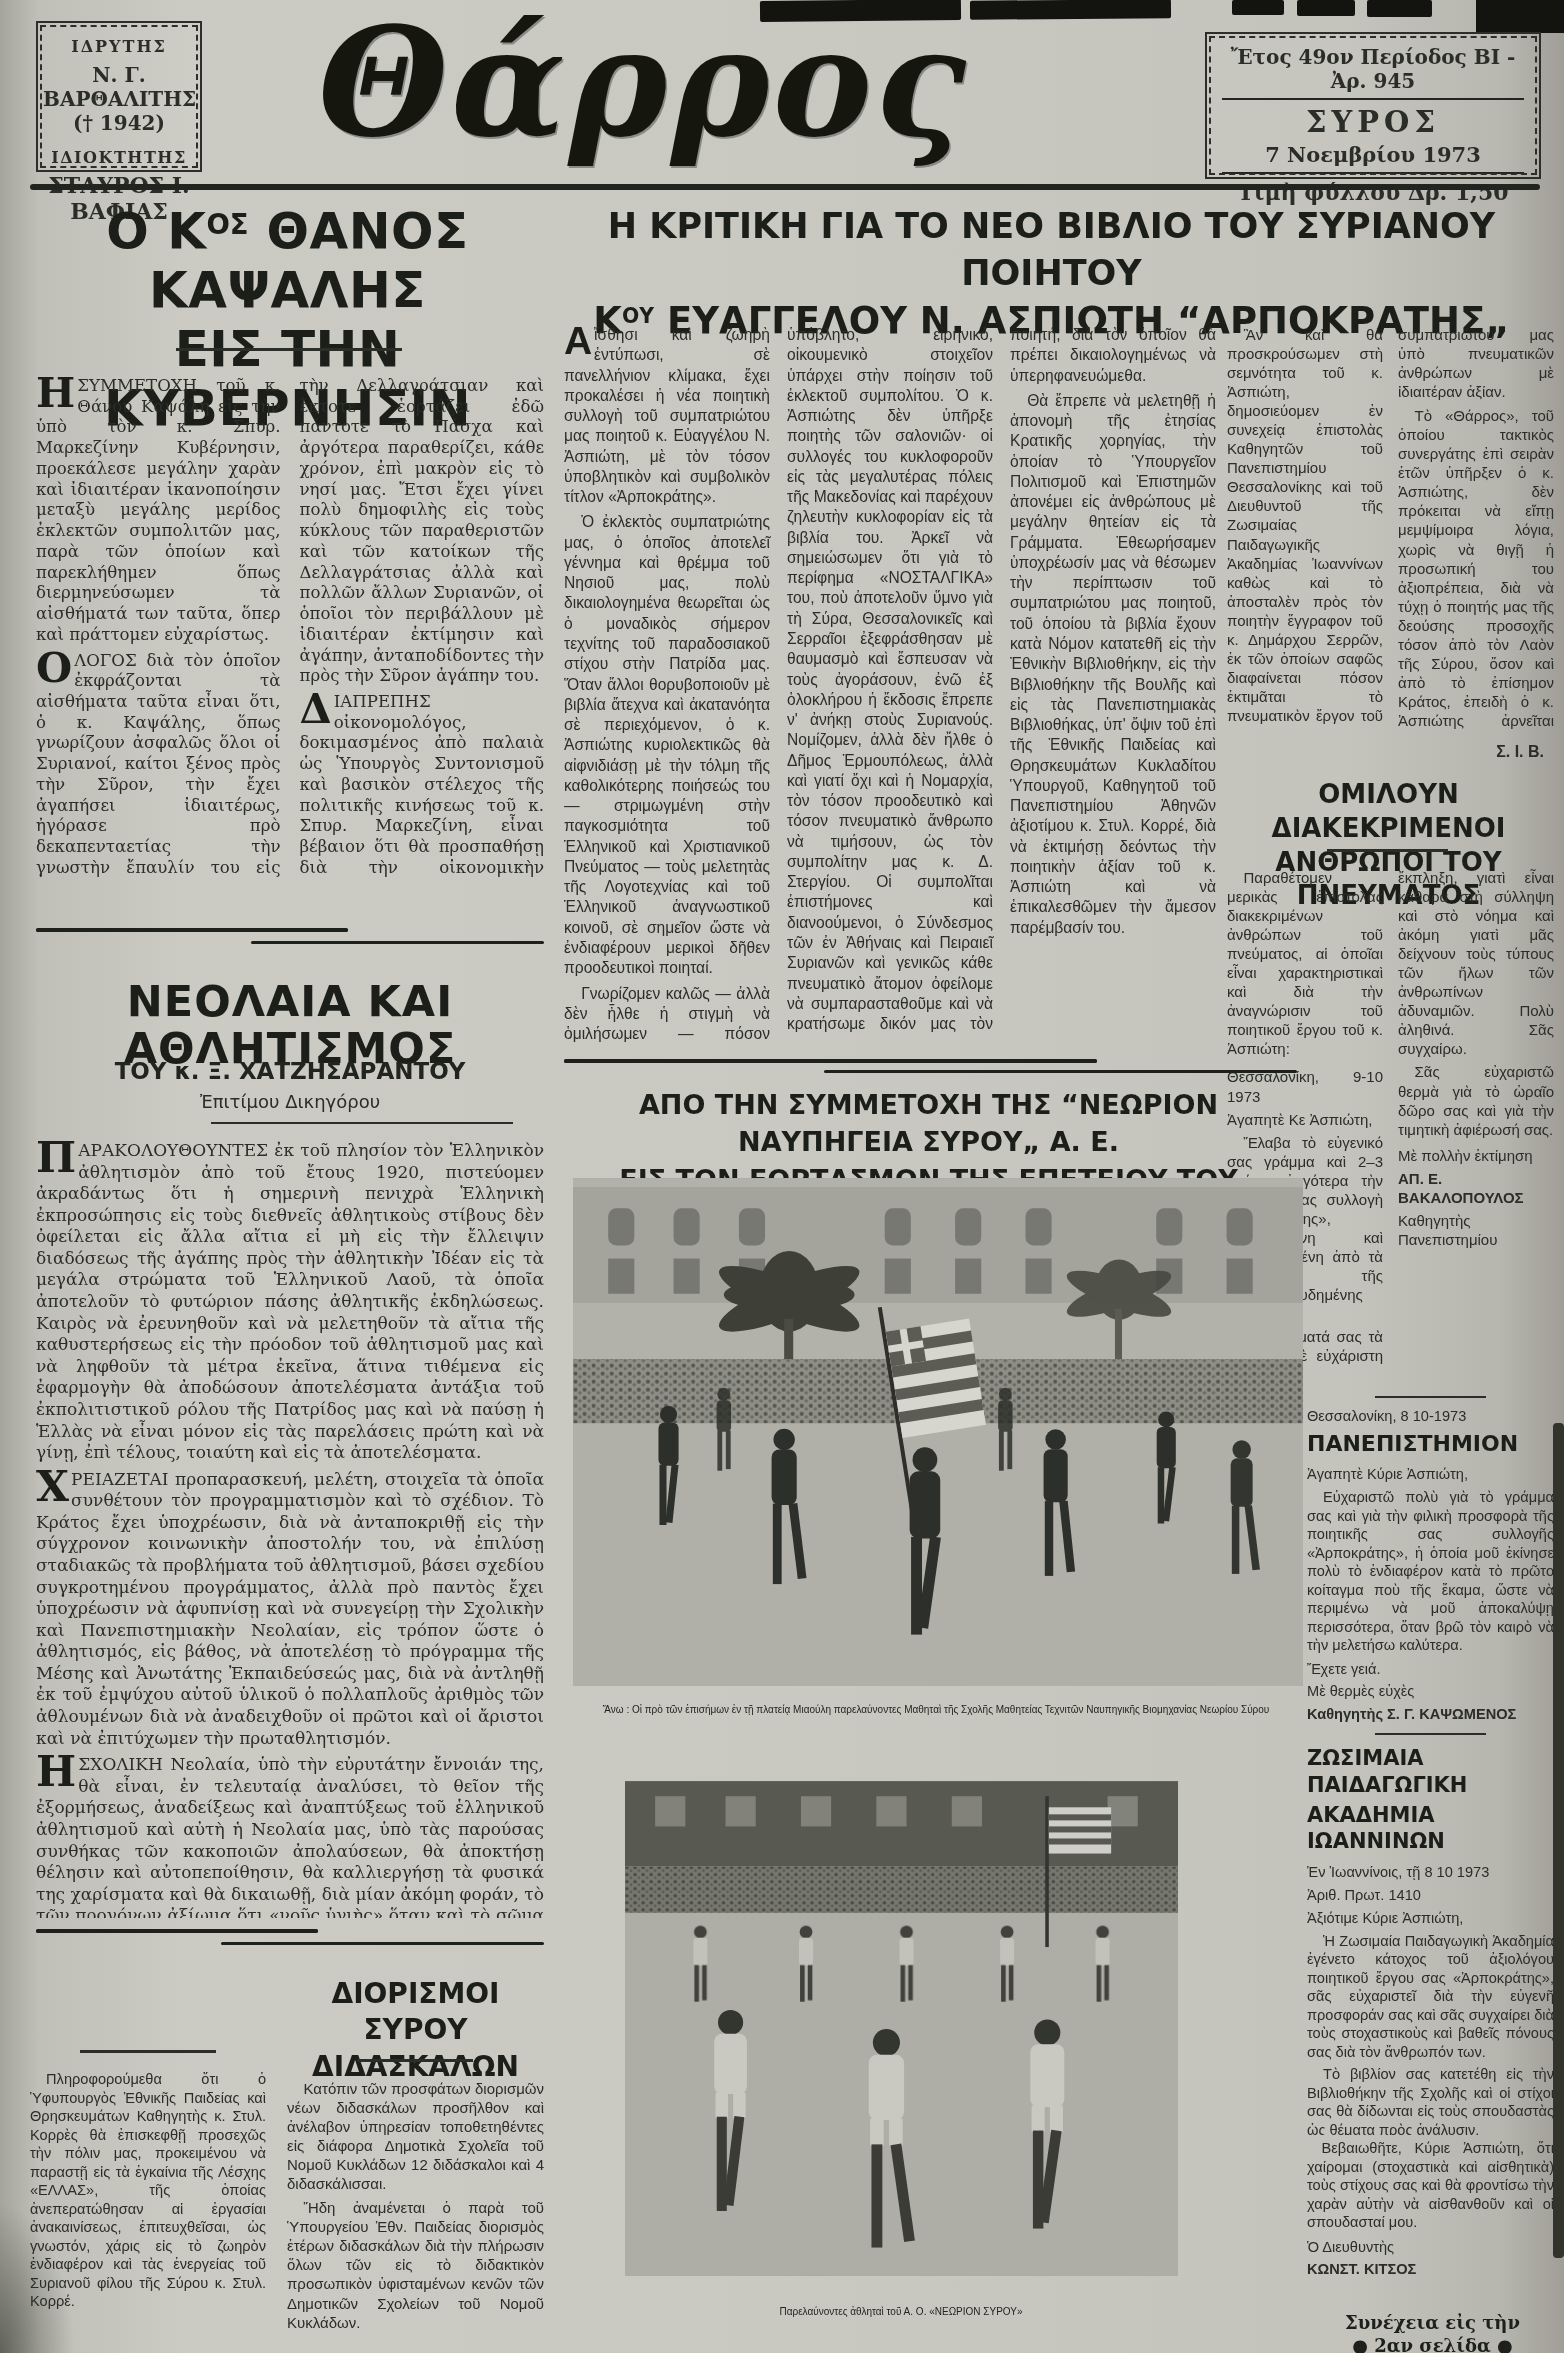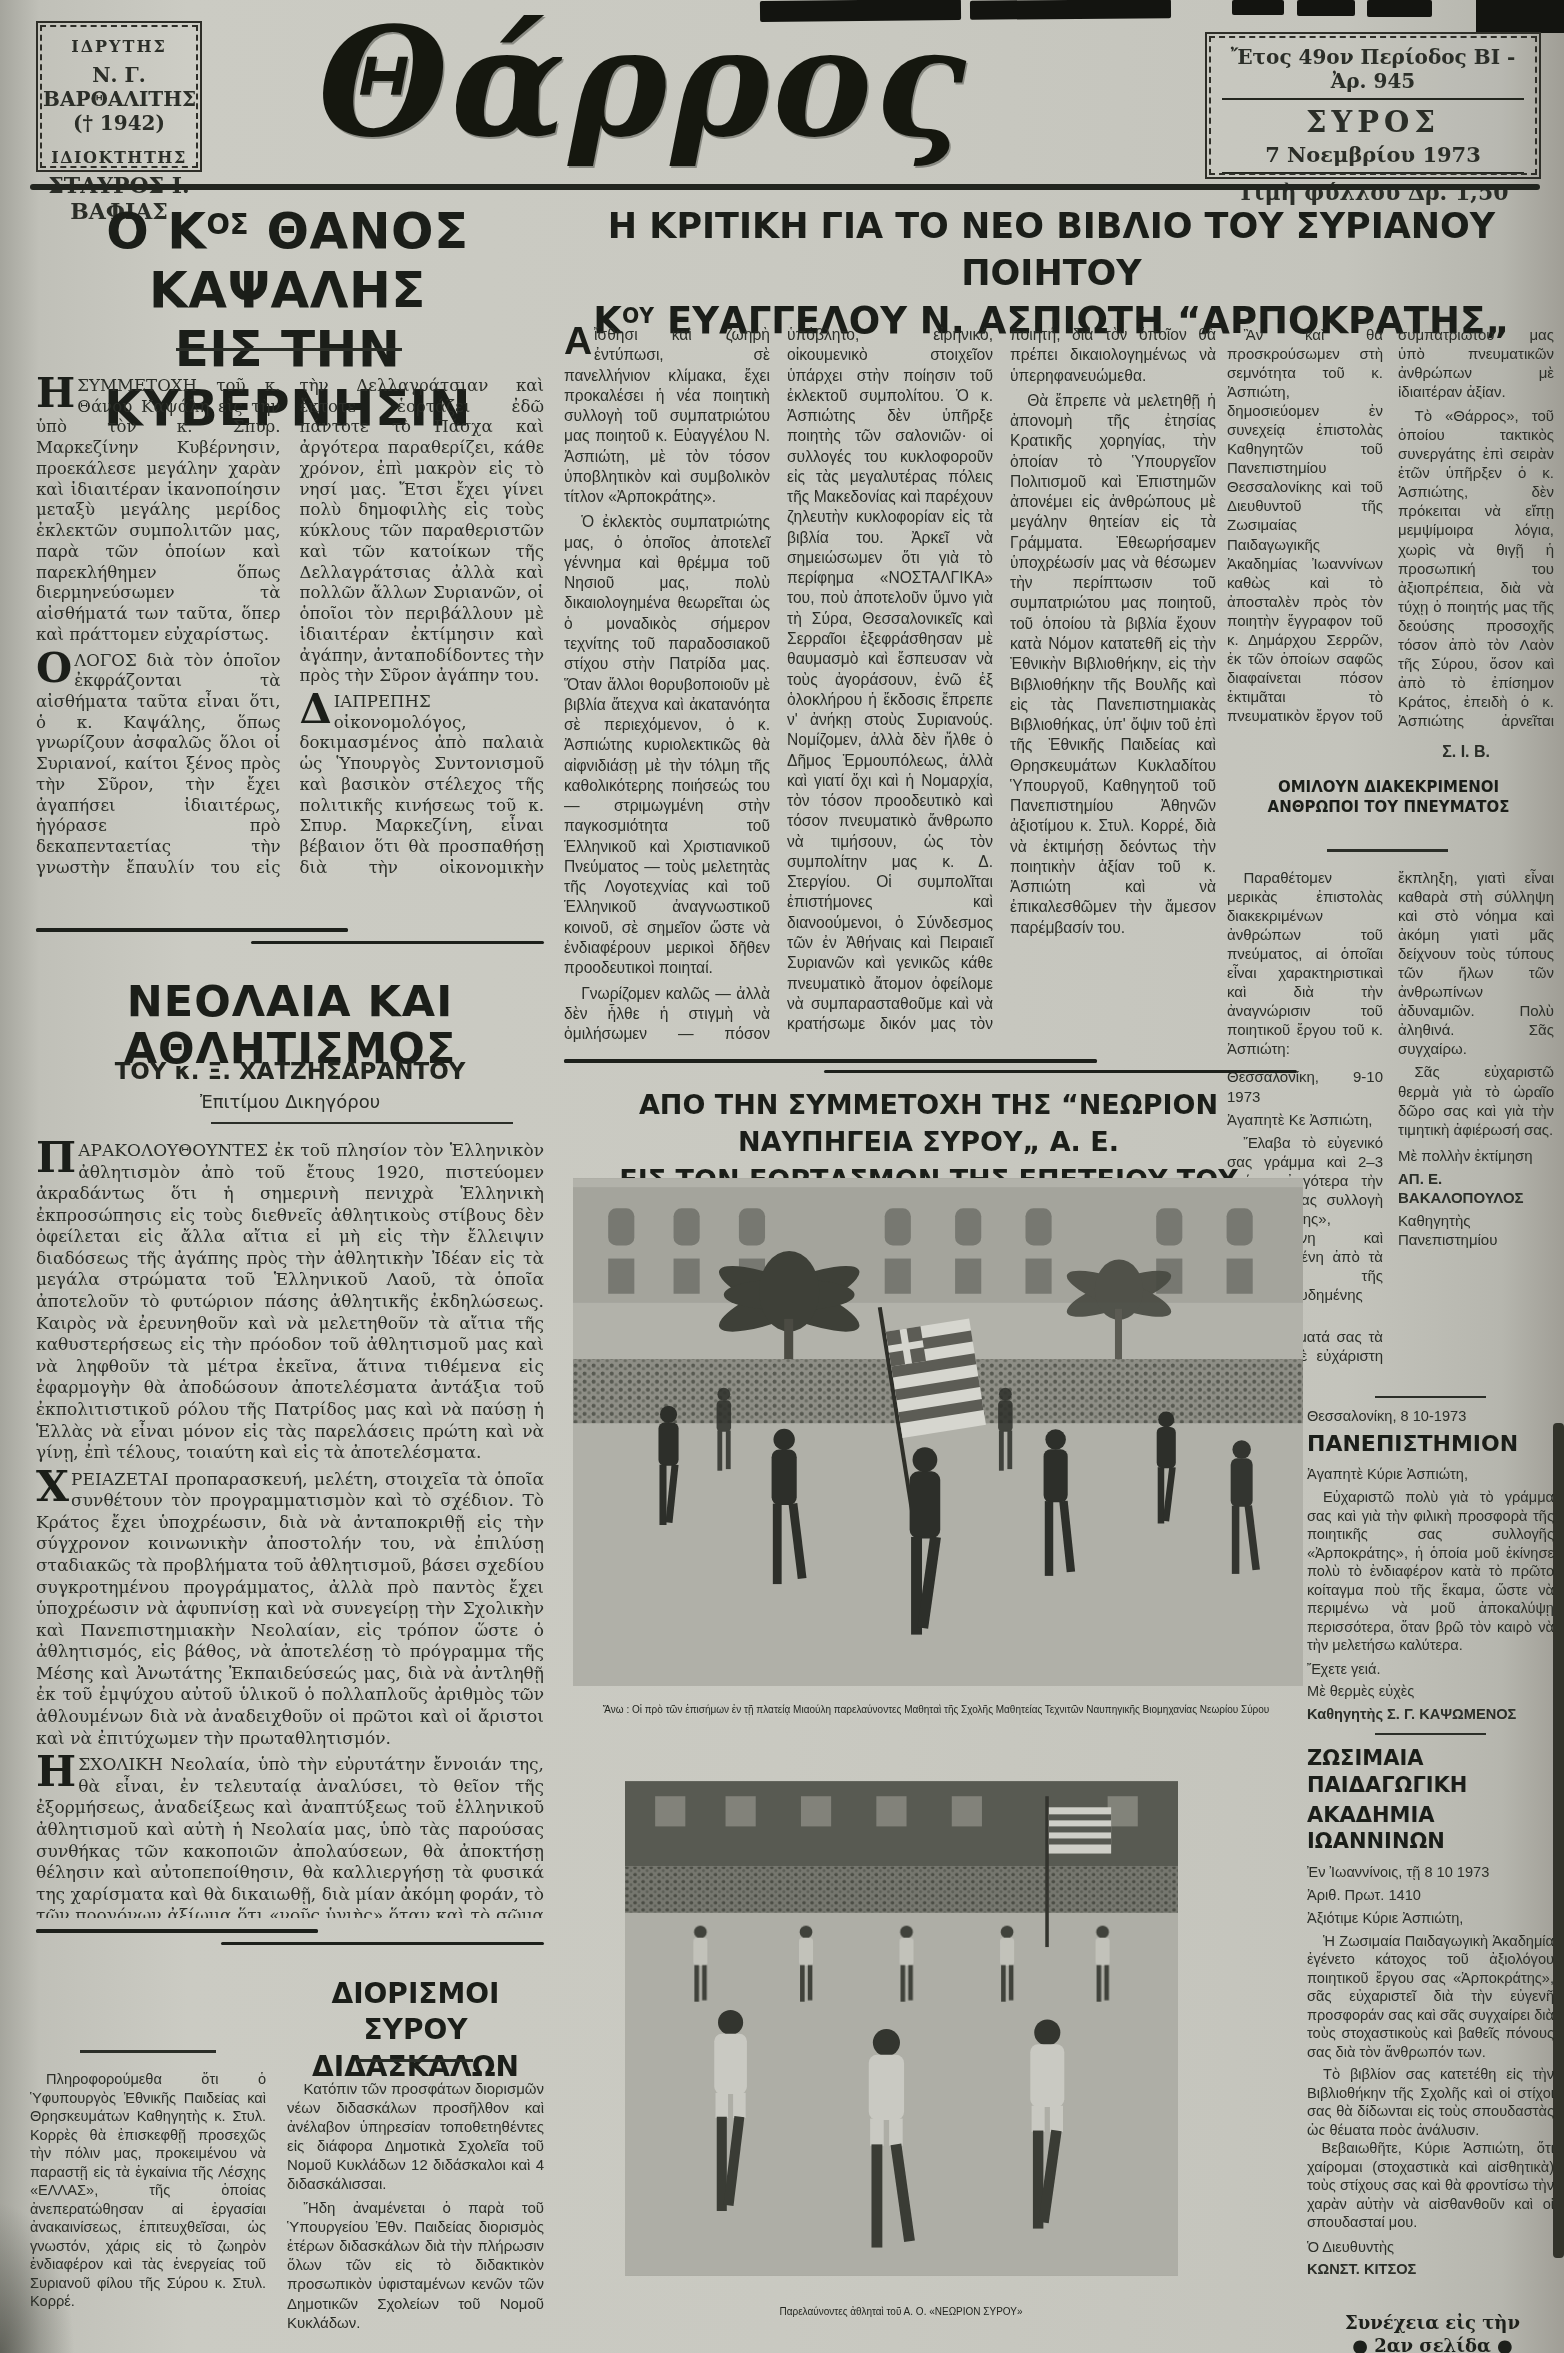--- a/index.html
+++ b/index.html
@@ -19,21 +19,21 @@
   .rule-thin{background:#2b2e28;height:2px;}
   .stag-rule{background:#1d201b;height:4px;border-radius:1.5px;}
   
   .hx{font-family:"DejaVu Sans",sans-serif;font-weight:700;color:#1b1e19;text-align:center;}
   .head-xl{font-size:50px;line-height:1.18;letter-spacing:0.5px;}
   .head-l1{font-size:35px;line-height:1.35;}
   .head-l2{font-size:37px;line-height:1.25;}
   .head-m{font-size:43px;line-height:1.1;letter-spacing:1px;}
   .head-neo{font-size:27px;line-height:1.38;}
   .head-s{font-size:28px;line-height:1.3;}
-  .head-xs{font-size:15px;line-height:1.3;}
+  .head-xs{font-size:26px;line-height:1.3;}
   .byline{font-family:"DejaVu Sans",sans-serif;font-weight:700;font-size:23px;text-align:center;color:#22251f;}
   .byline2{font-family:"DejaVu Sans",sans-serif;font-size:18px;text-align:center;color:#2b2e28;}
   
   .body-serif{font-family:"DejaVu Serif",serif;font-size:16.6px;line-height:1.25;text-align:justify;overflow:hidden;column-fill:auto;}
   .body-serif-big{font-family:"DejaVu Serif",serif;font-size:17px;line-height:1.27;text-align:justify;overflow:hidden;}
   .body-sans{font-family:"Liberation Sans",sans-serif;font-size:15.6px;line-height:1.3;text-align:justify;overflow:hidden;column-fill:auto;}
   .body-sans-sm{font-family:"Liberation Sans",sans-serif;font-size:15px;line-height:1.27;text-align:justify;overflow:hidden;column-fill:auto;}
   .body-sans-xs{font-family:"Liberation Sans",sans-serif;font-size:14px;line-height:1.27;text-align:justify;overflow:hidden;}
   .para{margin:0 0 5px 0;text-indent:1.1em;}
   .para.lead{text-indent:0;}
@@ -138,21 +138,21 @@
       <p class="para lead"><span class="dropcap">Α</span>ἴσθησι καὶ ζωηρὴ ἐντύπωσι, σὲ πανελλήνιον κλίμακα, ἔχει προκαλέσει ἡ νέα ποιητικὴ συλλογὴ τοῦ συμπατριώτου μας ποιητοῦ κ. Εὐαγγέλου Ν. Ἀσπιώτη, μὲ τὸν τόσον ὑποβλητικὸν καὶ συμβολικὸν τίτλον «Ἀρποκράτης».</p>
       <p class="para">Ὁ ἐκλεκτὸς συμπατριώτης μας, ὁ ὁποῖος ἀποτελεῖ γέννημα καὶ θρέμμα τοῦ Νησιοῦ μας, πολὺ δικαιολογημένα θεωρεῖται ὡς ὁ μοναδικὸς σήμερον τεχνίτης τοῦ παραδοσιακοῦ στίχου στὴν Πατρίδα μας. Ὅταν ἄλλοι θορυβοποιοῦν μὲ βιβλία ἄτεχνα καὶ ἀκατανόητα σὲ περιεχόμενον, ὁ κ. Ἀσπιώτης κυριολεκτικῶς θὰ αἰφνιδιάσῃ μὲ τὴν τόλμη τῆς καθολικότερης ποιήσεώς του — στριμωγμένη στὴν παγκοσμιότητα τοῦ Ἑλληνικοῦ καὶ Χριστιανικοῦ Πνεύματος — τοὺς μελετητὰς τῆς Λογοτεχνίας καὶ τοῦ Ἑλληνικοῦ ἀναγνωστικοῦ κοινοῦ, σὲ σημεῖον ὥστε νὰ ἐνδιαφέρουν μερικοὶ δῆθεν προοδευτικοὶ ποιηταί.</p>
       <p class="para">Γνωρίζομεν καλῶς — ἀλλὰ δὲν ἦλθε ἡ στιγμὴ νὰ ὁμιλήσωμεν — πόσον ὑπόβλητο, εἰρηνικό, οἰκουμενικὸ στοιχεῖον ὑπάρχει στὴν ποίησιν τοῦ ἐκλεκτοῦ συμπολίτου. Ὁ κ. Ἀσπιώτης δὲν ὑπῆρξε ποιητὴς τῶν σαλονιῶν· οἱ συλλογές του κυκλοφοροῦν εἰς τὰς μεγαλυτέρας πόλεις τῆς Μακεδονίας καὶ παρέχουν ζηλευτὴν κυκλοφορίαν εἰς τὰ βιβλία του. Ἀρκεῖ νὰ σημειώσωμεν ὅτι γιὰ τὸ περίφημα «ΝΟΣΤΑΛΓΙΚΑ» του, ποὺ ἀποτελοῦν ὕμνο γιὰ τὴ Σύρα, Θεσσαλονικεῖς καὶ Σερραῖοι ἐξεφράσθησαν μὲ θαυμασμὸ καὶ ἔσπευσαν νὰ τοὺς ἀγοράσουν, ἐνῶ ἐξ ὁλοκλήρου ἡ ἔκδοσις ἔπρεπε ν' ἀνήκῃ στοὺς Συριανούς. Νομίζομεν, ἀλλὰ δὲν ἤλθε ὁ Δῆμος Ἑρμουπόλεως, ἀλλὰ καὶ γιατί ὄχι καὶ ἡ Νομαρχία, τὸν τόσον προοδευτικὸ καὶ τόσον πνευματικὸ ἄνθρωπο νὰ τιμήσουν, ὡς τὸν συμπολίτην μας κ. Δ. Στεργίου. Οἱ συμπολῖται ἐπιστήμονες καὶ διανοούμενοι, ὁ Σύνδεσμος τῶν ἐν Ἀθήναις καὶ Πειραιεῖ Συριανῶν καὶ γενικῶς κάθε πνευματικὸ ἄτομον ὀφείλομε νὰ συμπαρασταθοῦμε καὶ νὰ κρατήσωμε δικόν μας τὸν ποιητή, διὰ τὸν ὁποῖον θὰ πρέπει δικαιολογημένως νὰ ὑπερηφανευώμεθα.</p>
       <p class="para">Θὰ ἔπρεπε νὰ μελετηθῇ ἡ ἀπονομὴ τῆς ἐτησίας Κρατικῆς χορηγίας, τὴν ὁποίαν τὸ Ὑπουργεῖον Πολιτισμοῦ καὶ Ἐπιστημῶν ἀπονέμει εἰς ἀνθρώπους μὲ μεγάλην θητείαν εἰς τὰ Γράμματα. Ἐθεωρήσαμεν ὑποχρέωσίν μας νὰ θέσωμεν τὴν περίπτωσιν τοῦ συμπατριώτου μας ποιητοῦ, τοῦ ὁποίου τὰ βιβλία ἔχουν κατὰ Νόμον κατατεθῆ εἰς τὴν Ἐθνικὴν Βιβλιοθήκην, εἰς τὴν Βιβλιοθήκην τῆς Βουλῆς καὶ εἰς τὰς Πανεπιστημιακὰς Βιβλιοθήκας, ὑπ' ὄψιν τοῦ ἐπὶ τῆς Ἐθνικῆς Παιδείας καὶ Θρησκευμάτων Κυκλαδίτου Ὑπουργοῦ, Καθηγητοῦ τοῦ Πανεπιστημίου Ἀθηνῶν ἀξιοτίμου κ. Στυλ. Κορρέ, διὰ νὰ ἐκτιμήσῃ δεόντως τὴν ποιητικὴν ἀξίαν τοῦ κ. Ἀσπιώτη καὶ νὰ ἐπικαλεσθῶμεν τὴν ἄμεσον παρέμβασίν του.</p>
     </div>
 
   <div class="abs body-sans-sm" style="left:1227px;top:325px;width:327px;height:416px;column-count:2;column-gap:15px;">
   <p class="para">Ἂν καὶ θὰ προσκρούσωμεν στὴ σεμνότητα τοῦ κ. Ἀσπιώτη, δημοσιεύομεν ἐν συνεχείᾳ ἐπιστολὰς Καθηγητῶν τοῦ Πανεπιστημίου Θεσσαλονίκης καὶ τοῦ Διευθυντοῦ τῆς Ζωσιμαίας Παιδαγωγικῆς Ἀκαδημίας Ἰωαννίνων καθὼς καὶ τὸ ἀποσταλὲν πρὸς τὸν ποιητὴν ἔγγραφον τοῦ κ. Δημάρχου Σερρῶν, ἐκ τῶν ὁποίων σαφῶς διαφαίνεται πόσον ἐκτιμᾶται τὸ πνευματικὸν ἔργον τοῦ συμπατριώτου μας ὑπὸ πνευματικῶν ἀνθρώπων μὲ ἰδιαιτέραν ἀξίαν.</p>
       <p class="para">Τὸ «Θάρρος», τοῦ ὁποίου τακτικὸς συνεργάτης ἐπὶ σειρὰν ἐτῶν ὑπῆρξεν ὁ κ. Ἀσπιώτης, δὲν πρόκειται νὰ εἴπῃ μεμψίμοιρα λόγια, χωρὶς νὰ θιγῇ ἡ προσωπική του ἀξιοπρέπεια, διὰ νὰ τύχῃ ὁ ποιητής μας τῆς δεούσης προσοχῆς τόσον ἀπὸ τὸν Λαὸν τῆς Σύρου, ὅσον καὶ ἀπὸ τὸ ἐπίσημον Κράτος, ἐπειδὴ ὁ κ. Ἀσπιώτης ἀρνεῖται τιμὲς καὶ τὰς Κρατικὰς διακρίσεις. Δὲν ζητοῦμεν χάριν, ἀλλὰ ἀπονομὴν δικαιοσύνης.</p>
     </div>
-  <div class="abs right" style="left:1349px;top:743px;width:141px;font-family:'Liberation Sans',sans-serif;font-weight:700;font-size:16px;">Σ. Ι. Β.</div>
+  <div class="abs right" style="left:1403px;top:743px;width:141px;font-family:'Liberation Sans',sans-serif;font-weight:700;font-size:16px;">Σ. Ι. Β.</div>
 
   <div class="abs hx head-xs" style="left:1222px;top:778px;width:333px;">
     <div>ΟΜΙΛΟΥΝ ΔΙΑΚΕΚΡΙΜΕΝΟΙ</div>
     <div>ΑΝΘΡΩΠΟΙ ΤΟΥ ΠΝΕΥΜΑΤΟΣ</div>
   </div>
   <div class="abs rule-thin" style="left:1327px;top:849px;width:121px;height:2.5px;"></div>
 
   <div class="abs body-sans-sm letterblock" style="left:1227px;top:868px;width:327px;height:513px;column-count:2;column-gap:15px;">
     <p class="para">Παραθέτομεν μερικὰς ἐπιστολὰς διακεκριμένων ἀνθρώπων τοῦ πνεύματος, αἱ ὁποῖαι εἶναι χαρακτηριστικαὶ καὶ διὰ τὴν ἀναγνώρισιν τοῦ ποιητικοῦ ἔργου τοῦ κ. Ἀσπιώτη:</p>
     <p class="datep" style="margin-top:9px;">Θεσσαλονίκη, 9-10 1973</p>

